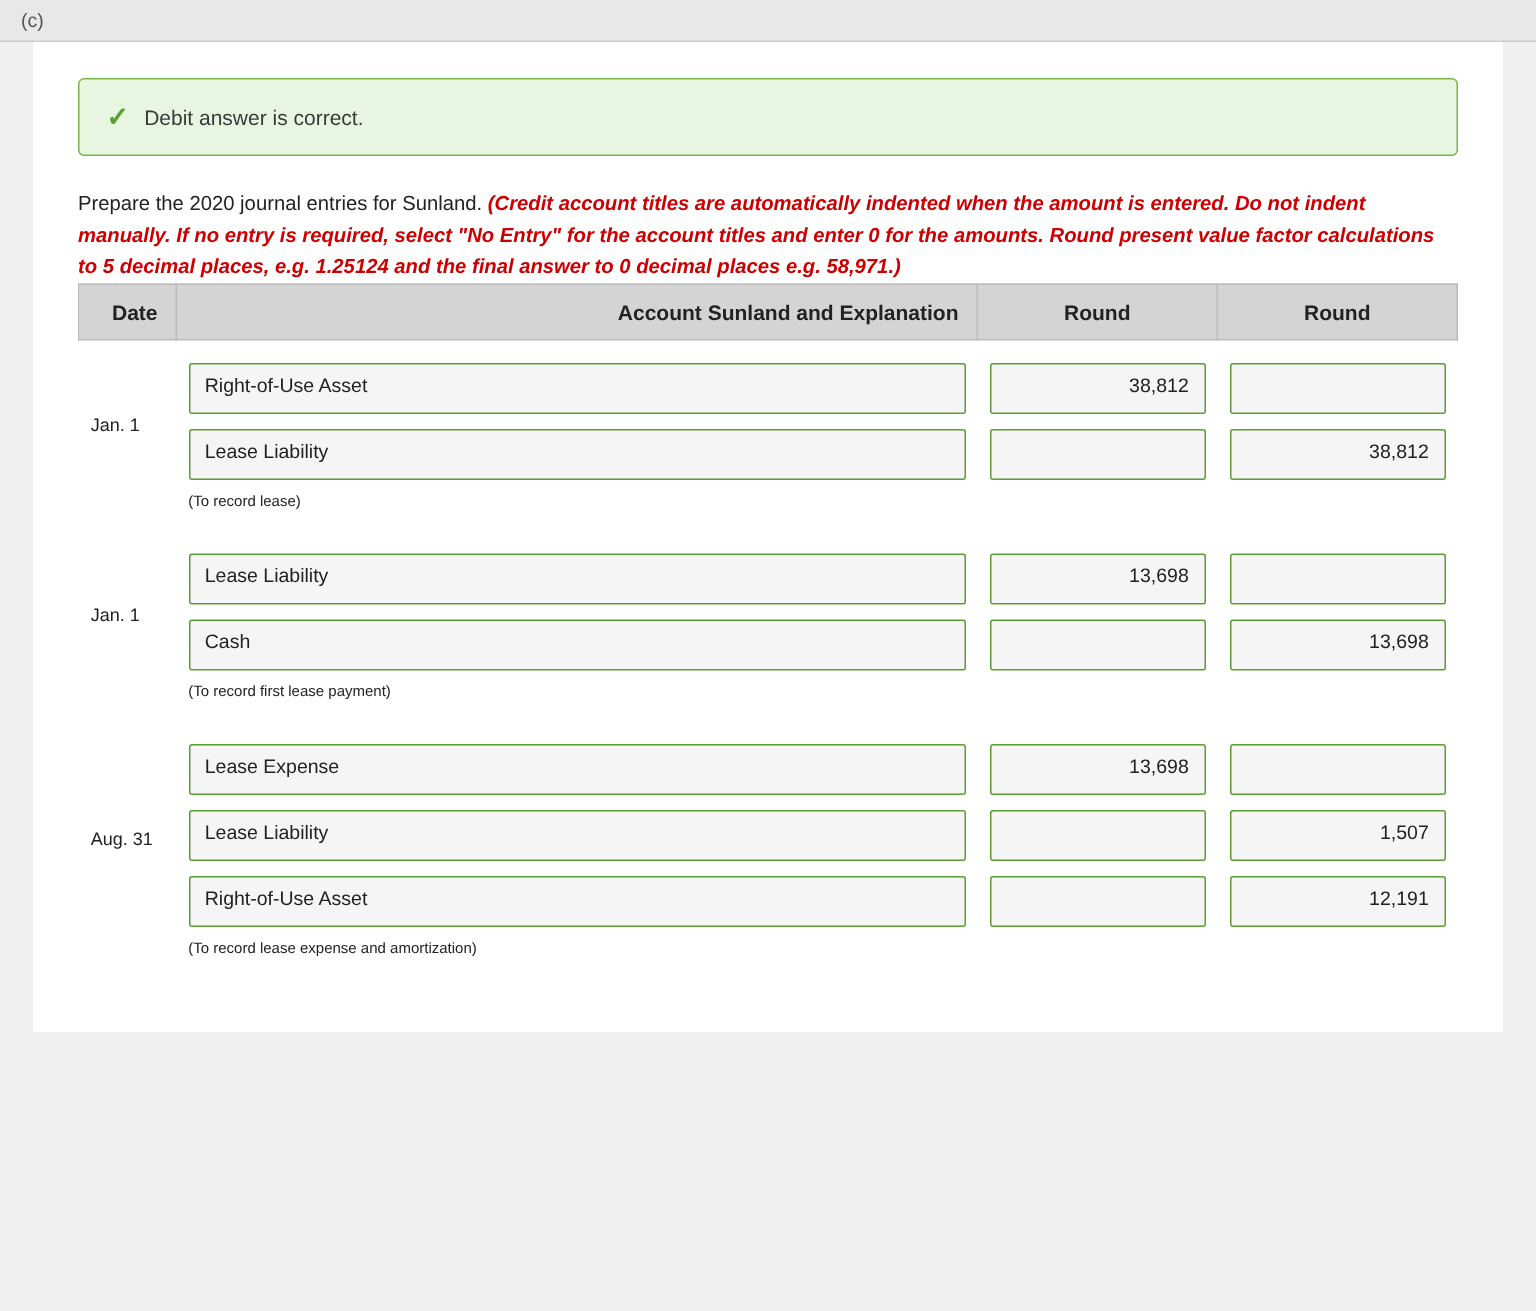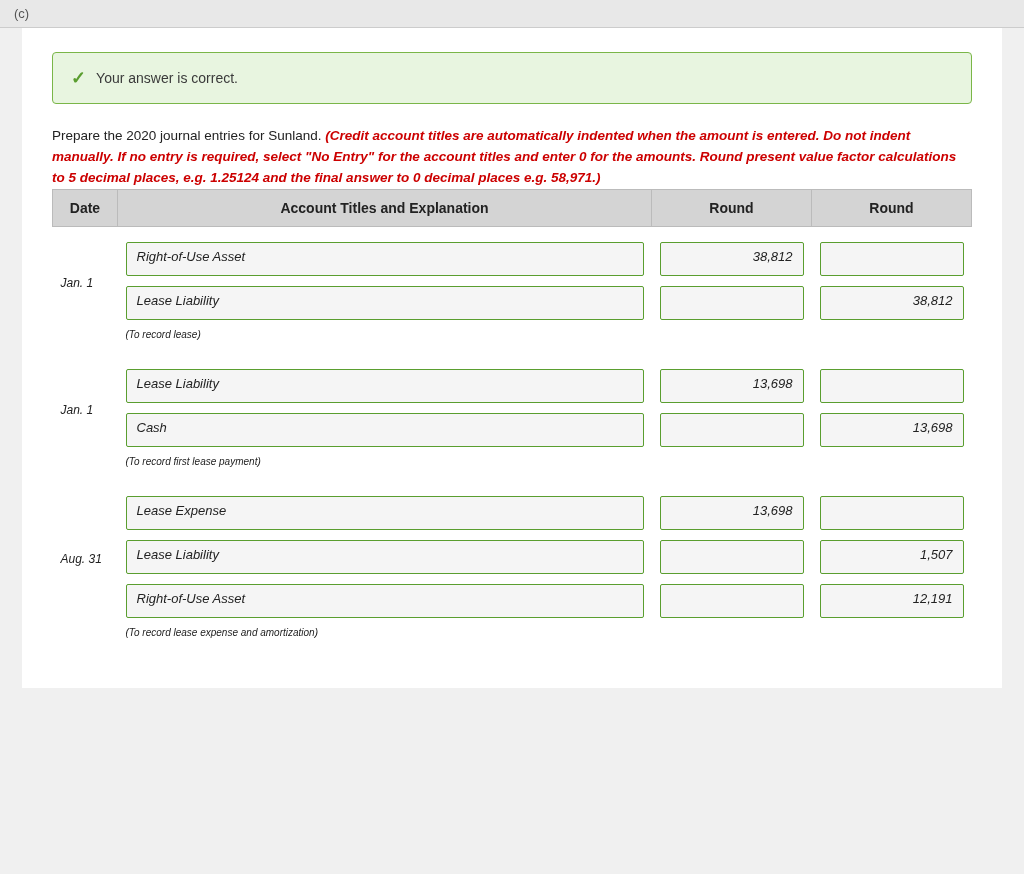--- a/index.html
+++ b/index.html
@@ -53,36 +53,35 @@
     }
     .journal-table {
       width: 100%;
       border-collapse: collapse;
     }
     .journal-table thead tr {
       background: #d4d4d4;
     }
     .journal-table thead th {
       padding: 10px 12px;
-      text-align: center;
+      text-align: right;
       font-weight: bold;
       font-size: 14px;
       color: #222;
       border: 1px solid #bbb;
     }
     .journal-table thead th.debit-col,
     .journal-table thead th.credit-col {
       text-align: center;
       width: 160px;
     }
     .journal-table tbody tr td {
       padding: 5px 8px;
       vertical-align: middle;
       border: none;
-      font-style: italic;
     }
     .date-cell {
       width: 65px;
       font-size: 12px;
       color: #222;
       vertical-align: top;
       padding-top: 10px !important;
     }
     .account-cell {
       width: auto;
@@ -123,33 +122,33 @@
 <body>
 
 <div class="top-bar">
   <span>(c)</span>
 </div>
 
 <div class="main-content">
 
   <div class="correct-banner">
     <span class="check-icon">✓</span>
-    <span class="banner-text">Your answer is correct.</span>
+    <span class="banner-text">Debit answer is correct.</span>
   </div>
 
   <div class="instruction-text">
     <span>Prepare the 2020 journal entries for Sunland.</span>
     <span class="red">(Credit account titles are automatically indented when the amount is entered. Do not indent manually. If no entry is required, select "No Entry" for the account titles and enter 0 for the amounts. Round present value factor calculations to 5 decimal places, e.g. 1.25124 and the final answer to 0 decimal places e.g. 58,971.)</span>
   </div>
 
   <table class="journal-table">
     <thead>
       <tr>
         <th>Date</th>
-        <th>Account Titles and Explanation</th>
+        <th>Account Sunland and Explanation</th>
         <th class="debit-col">Round</th>
         <th class="credit-col">Round</th>
       </tr>
     </thead>
     <tbody>
 
       <tr class="spacer-row">
           <td colspan="4"></td>
         </tr>
       <tr>

